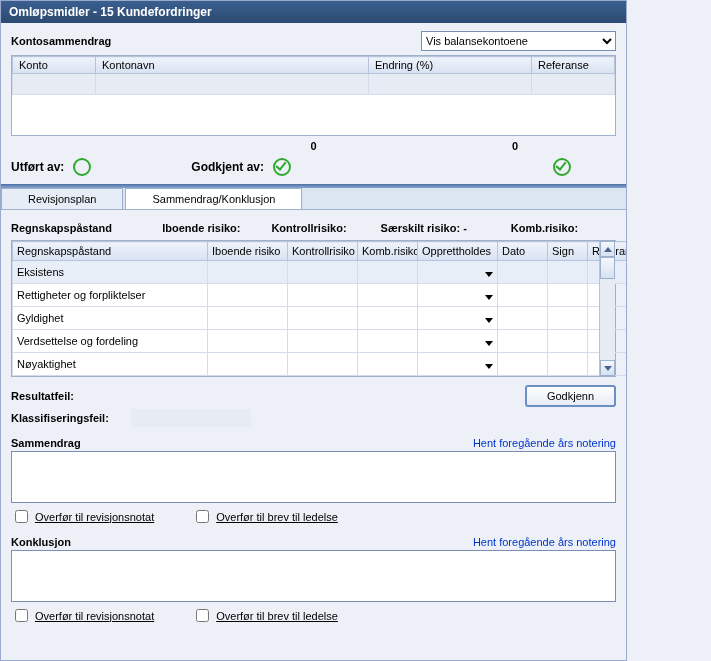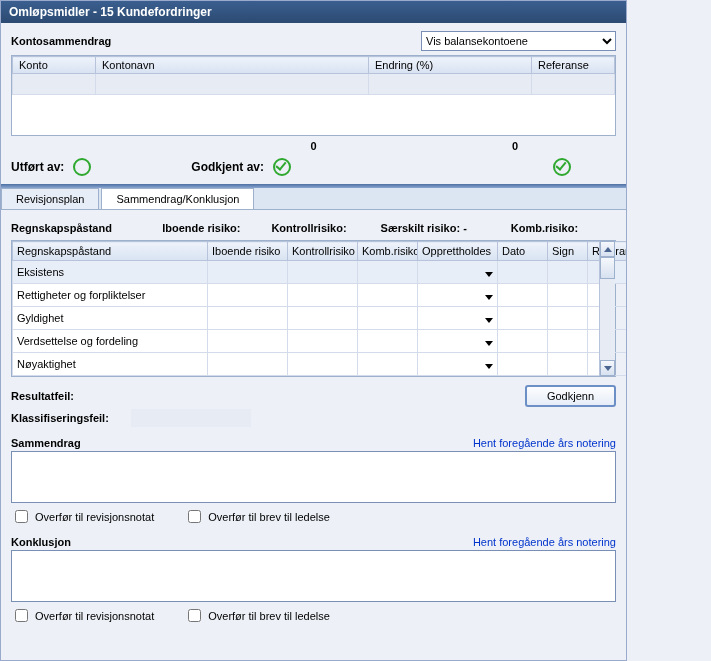--- a/index.html
+++ b/index.html
@@ -69,21 +69,21 @@
   transform:rotate(40deg);
 }
 .thick-divider { height:4px; background:linear-gradient(#4d6fa3,#8aa6d1); margin-top:2px; }
 .tabs {
   display:flex;
   margin-top:0;
   border-bottom:1px solid #9db0cc;
   background:#dce5f2;
 }
 .tab {
-  padding:4px 14px;
+  padding:4px 26px;
   border:1px solid #9db0cc;
   border-bottom:none;
   background:#e7edf7;
   margin-right:2px;
   cursor:pointer;
 }
 .tab.active { background:#fff; font-weight:normal; }
 .content { padding:8px 10px 0 10px; }
 .risk-header {
   display:flex;
@@ -155,21 +155,21 @@
 }
 .sub-section { margin-top:10px; }
 .sub-header { display:flex; justify-content:space-between; align-items:baseline; }
 .sub-header .stitle { font-weight:bold; }
 .link { color:#0033cc; cursor:pointer; font-weight:normal; }
 .big-textarea {
   width:100%; height:52px; box-sizing:border-box;
   border:1px solid #7a8fb5; background:#fff; margin-top:2px;
   resize:none; font-family:inherit; font-size:11px;
 }
-.check-row { margin-top:2px; display:flex; gap:30px; align-items:center; }
+.check-row { margin-top:2px; display:flex; gap:38px; align-items:center;text-decoration:underline; }
 .check-row label { display:flex; align-items:center; gap:4px; cursor:pointer; }
 .check-row input[type=checkbox]{ width:13px; height:13px; }
 .totals-bar { display:flex; margin:4px 10px 0 10px; }
 .totals-bar .slot { flex:1; text-align:center; font-weight:bold; }
 </style>
 </head>
 <body>
 
 <div class="window">
   <div class="titlebar">Omløpsmidler - 15 Kundefordringer</div>

